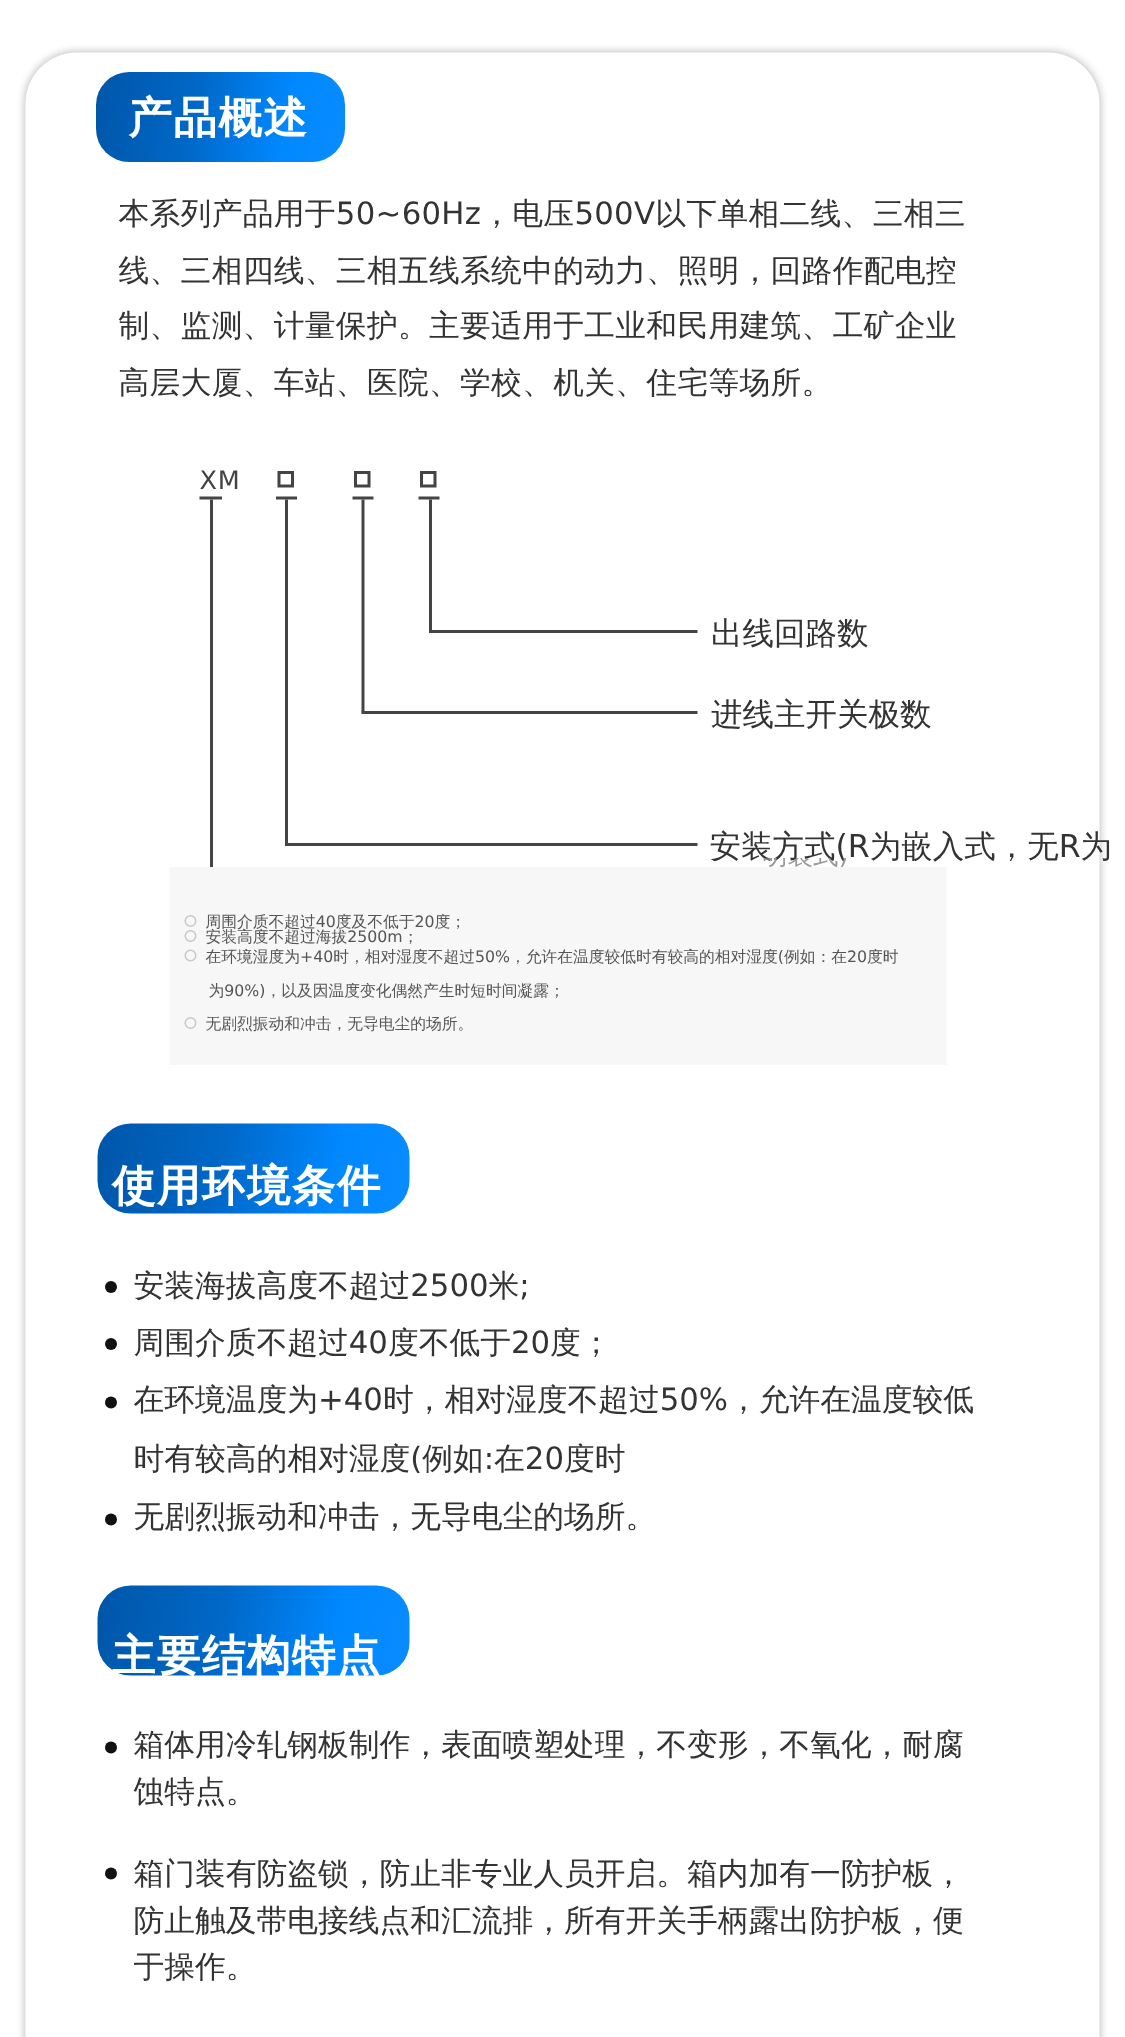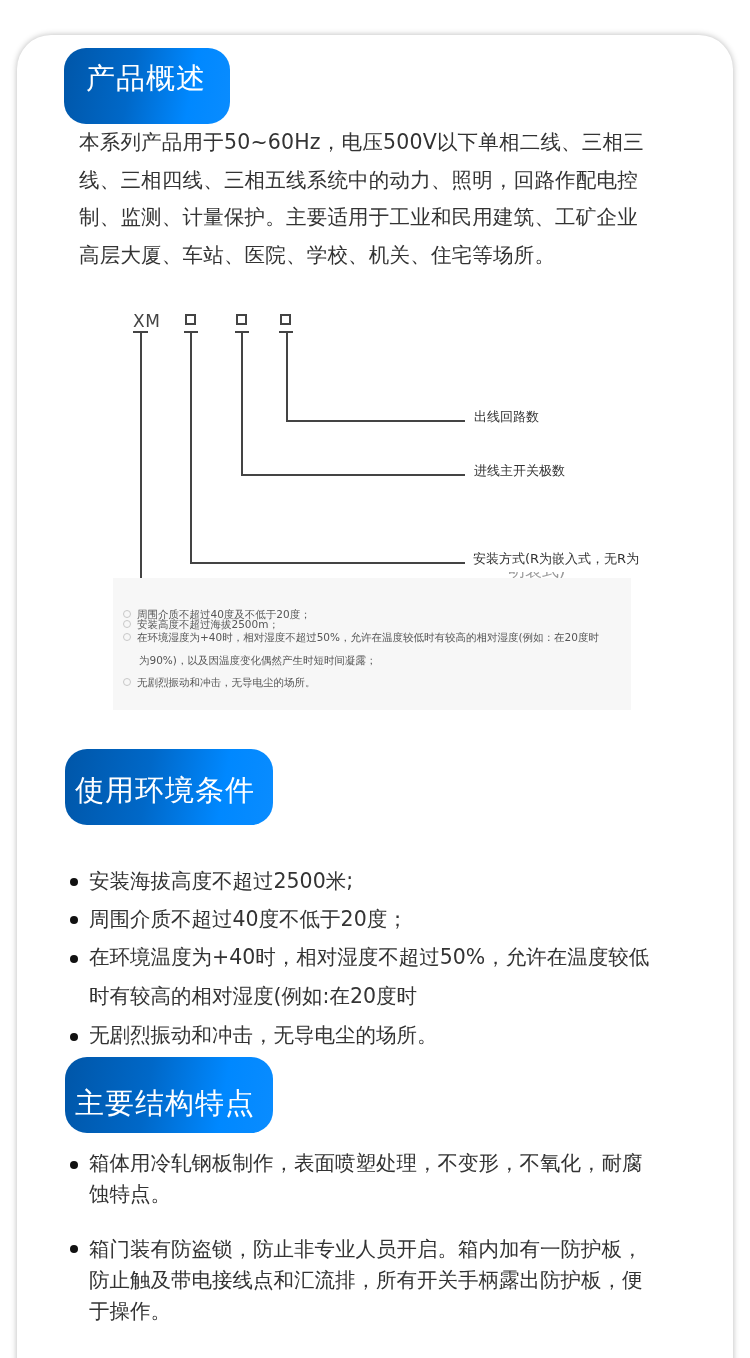--- a/index.html
+++ b/index.html
@@ -9,40 +9,40 @@
       font-family: "DejaVu Sans", "Liberation Sans", sans-serif;
       color: #333333;
       position: relative;
     }
     .card {
       position: absolute; left: 17px; top: 35px; width: 716px; height: 1400px;
       background: #ffffff; border-radius: 34px 34px 0 0;
       box-shadow: 0 0 6px rgba(0,0,0,0.28);
     }
     .badge {
-      position: absolute; height: 76px; border-radius: 22px;
+      position: absolute; height: 60px; border-radius: 22px;
       background: linear-gradient(100deg, #0056a8 0%, #0068c8 40%, #0088ff 75%, #0a8cff 100%);
-      color: #ffffff; font-weight: normal; font-size: 29px; line-height: 60px;
+      color: #ffffff; font-weight: bold; font-size: 29px; line-height: 60px;
       padding: 0 22px; box-sizing: border-box; letter-spacing: 1px;
     }
     .para {
       position: absolute; left: 79px; width: 620px;
       font-size: 20.5px; line-height: 37.5px; color: #333;
       letter-spacing: 0.2px;
     }
     
     .diag-text { position: absolute; font-size: 17px; color: #333; }
     .diag-code { font-size: 17px; color: #444; letter-spacing: 0.5px; }
     .sq {
       position: absolute; width: 11px; height: 11px; border: 2px solid #444; box-sizing: border-box;
     }
     .uline { position: absolute; height: 2px; background: #444; width: 14px; }
     .vline { position: absolute; width: 2px; background: #444; }
     .hline { position: absolute; height: 2px; background: #444; }
-    .diag-label { position: absolute; font-size: 13px; color: #333; white-space: nowrap; }
+    .diag-label { position: absolute; font-size: 21px; color: #333; white-space: nowrap; }
     .paste {
       position: absolute; left: 113px; top: 578px; width: 518px; height: 132px;
       background: #f7f7f7; overflow: hidden;
     }
     .paste-line {
       position: absolute; left: 10px; font-size: 10.5px; color: #555; white-space: nowrap;
     }
     .paste-dot {
       display: inline-block; width: 6px; height: 6px; border: 1.5px solid #c8c8c8; border-radius: 50%;
       margin-right: 6px; vertical-align: middle; position: relative; top: -1px;
@@ -120,21 +120,21 @@
   <div class="paste-line" style="top:98px;">
     <span class="paste-dot"></span><span>无剧烈振动和冲击，无导电尘的场所。</span>
   </div>
 </div>
 
 <div class="badge" style="left:65px; top:749px; width:208px; padding:11px 10px;">
   <span>使用环境条件</span>
 </div>
 
 <ul class="blist" style="top:838px;">
-  <li style="line-height:38px;margin-top:24px;">
+  <li style="line-height:38px;">
     <span class="dot" style="top:16px;"></span>
     <span>安装海拔高度不超过2500米;</span>
   </li>
   <li style="line-height:38px;">
     <span class="dot" style="top:16px;"></span>
     <span>周围介质不超过40度不低于20度；</span>
   </li>
   <li style="line-height:39px;">
     <span class="dot" style="top:17px;"></span>
     <div>在环境温度为+40时，相对湿度不超过50%，允许在温度较低</div>

